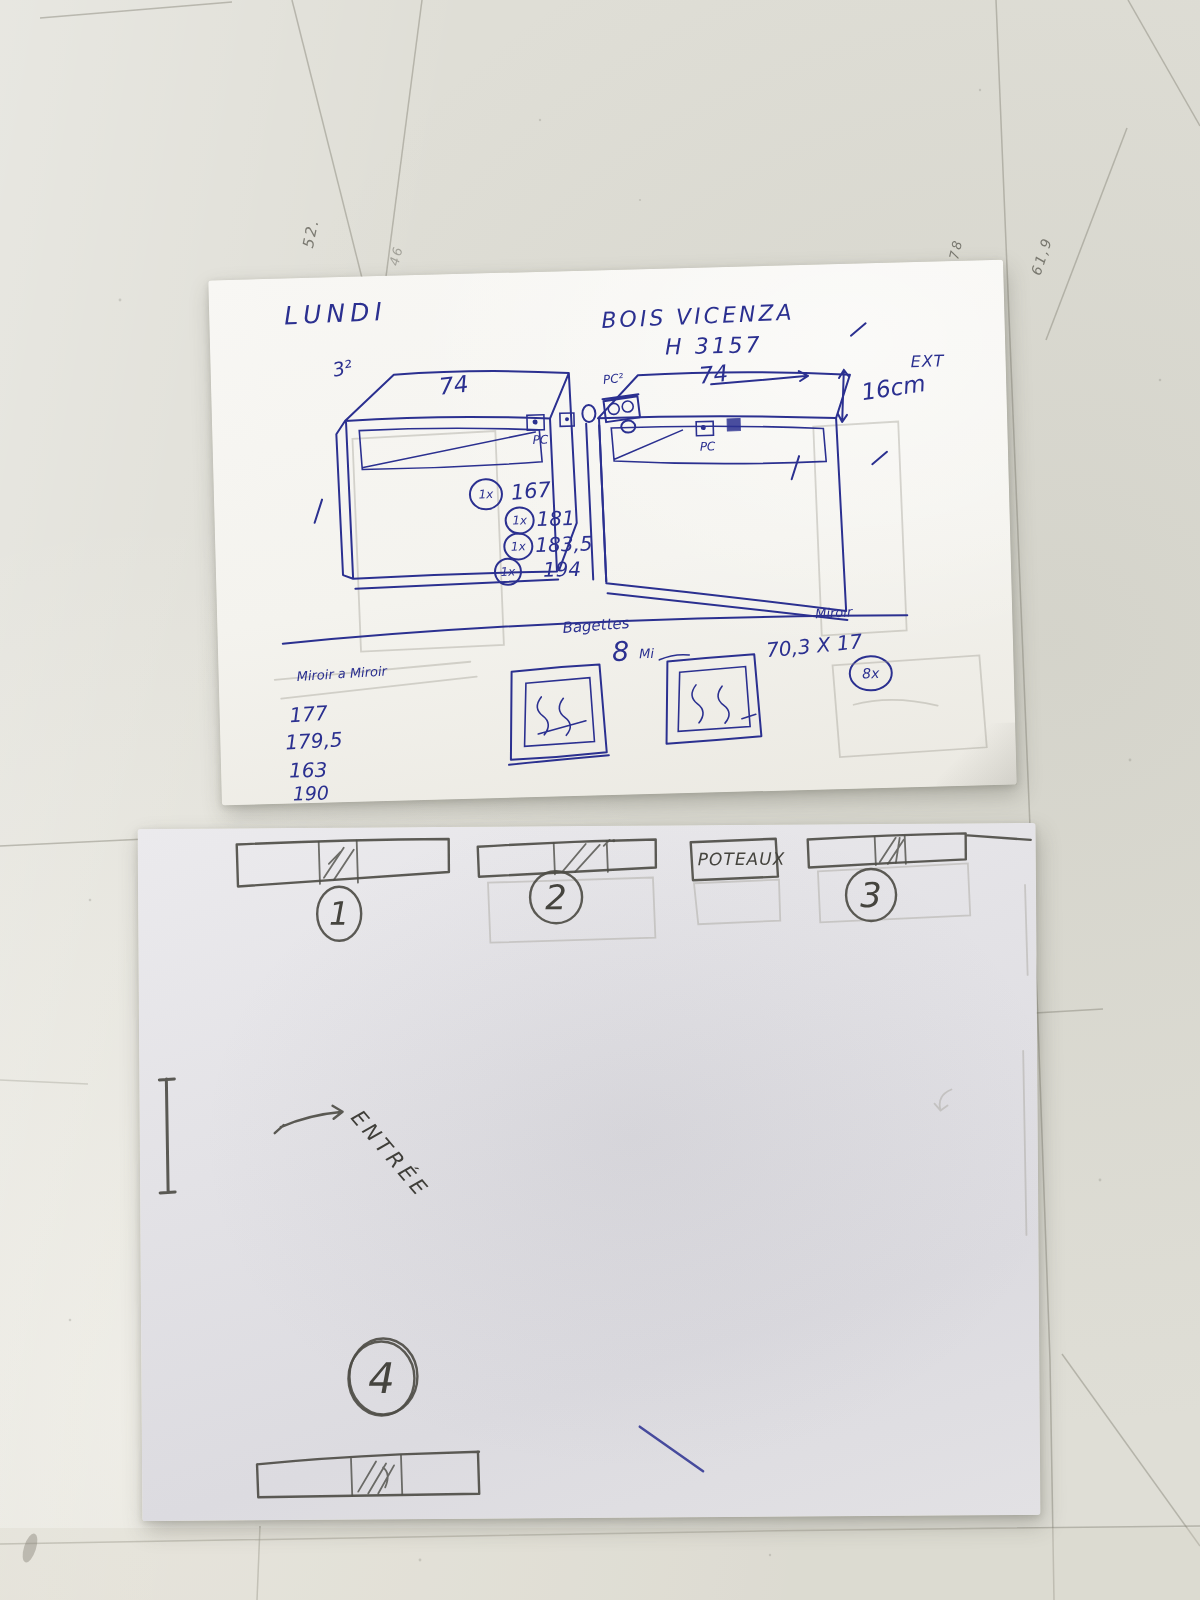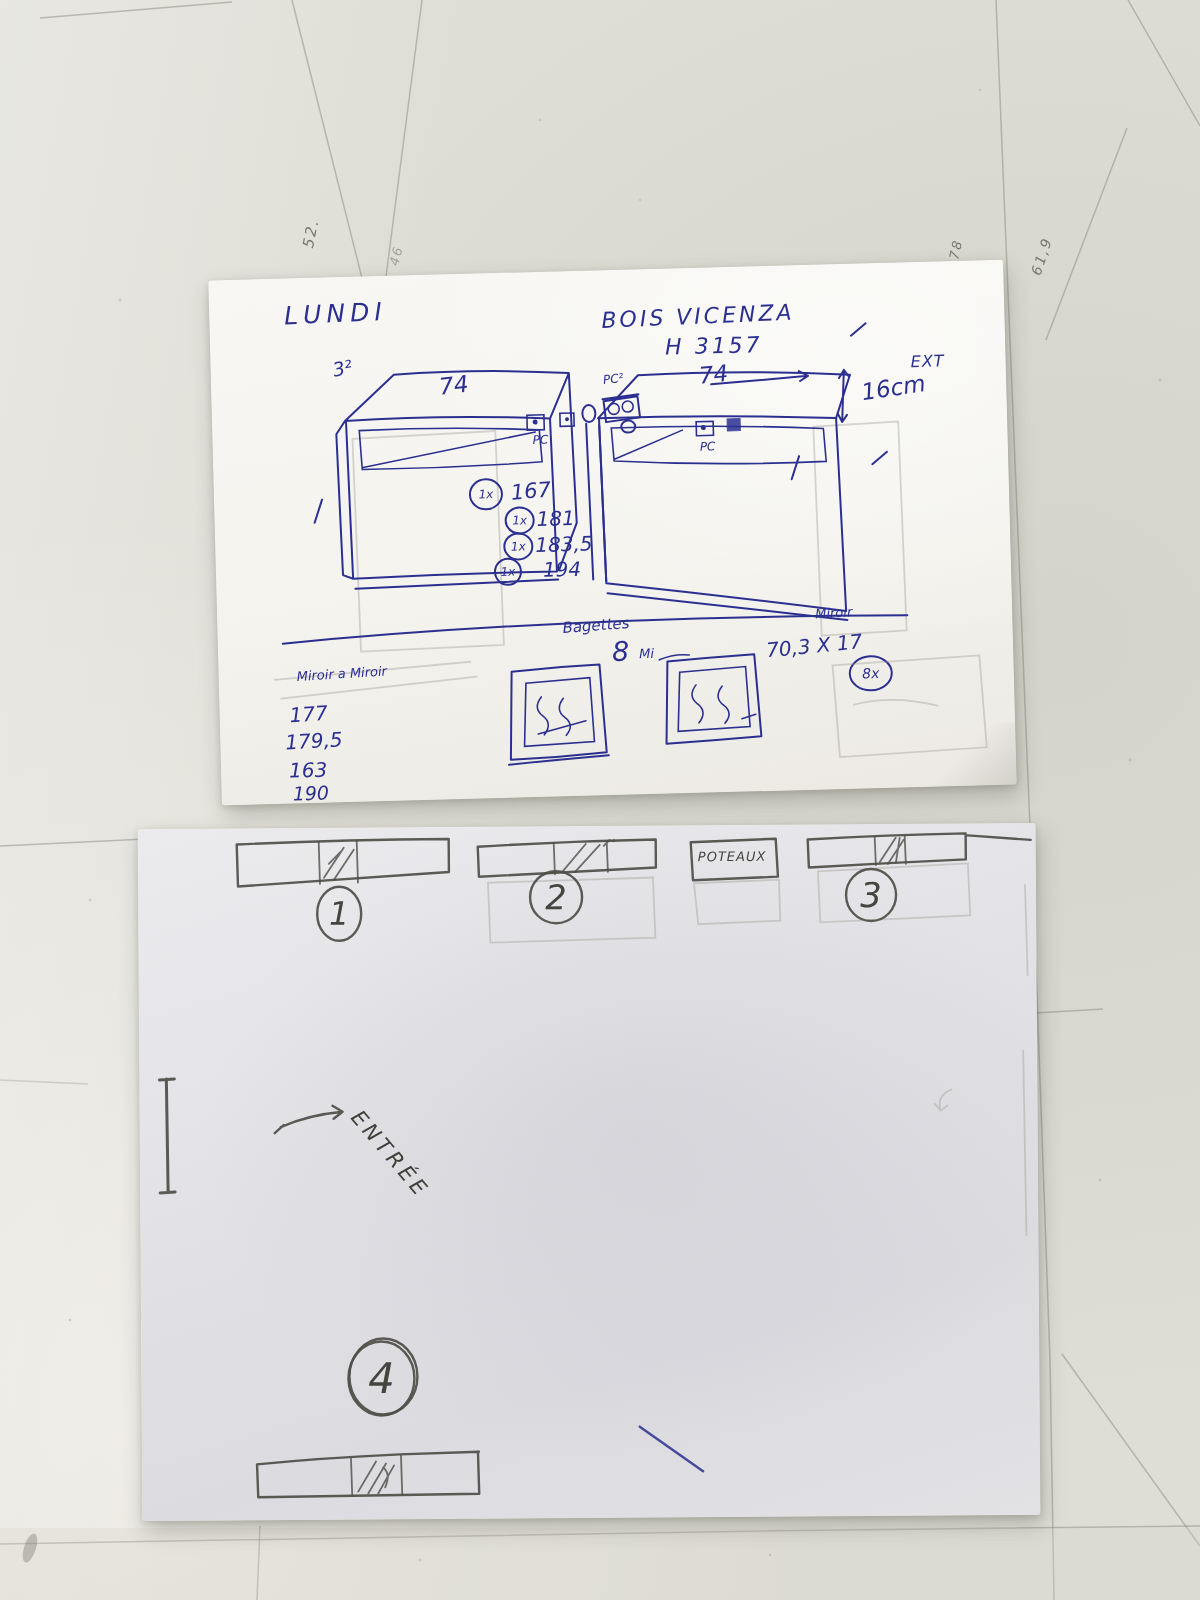--- a/index.html
+++ b/index.html
@@ -225,17 +225,17 @@
       <path d="M498,601 L561,646" stroke="#2b3090" stroke-width="2.5" stroke-linecap="round" fill="none" opacity="0.85"></path>
 
       <path class="ghost" d="M812,266 Q797,272 801,287 M801,287 L795,280 M801,287 L808,282"></path>
       <path class="ghost" d="M884,228 L886,412 M887,62 L889,152"></path>
     </svg>
 
     <span class="pc-t ctr" style="left:201px;top:86px;font-size:32px;">1</span>
     <span class="pc-t ctr" style="left:418px;top:71px;font-size:34px;">2</span>
     <span class="pc-t ctr" style="left:733px;top:71px;font-size:34px;">3</span>
     <span class="pc-t ctr" style="left:240px;top:551px;font-size:42px;">4</span>
-    <span class="pc-t" style="left:560px;top:24px;font-size:13px;letter-spacing:1px;">POTEAUX</span>
+    <span class="pc-t" style="left:560px;top:24px;font-size:17px;letter-spacing:1px;">POTEAUX</span>
     <span class="pc-t" style="left:225px;top:278px;font-size:21px;letter-spacing:4px;transform:rotate(50deg);transform-origin:0 0;color:#3f3e39;">ENTRÉE</span>
   </div>
 
 </div>
 
 </body></html>

